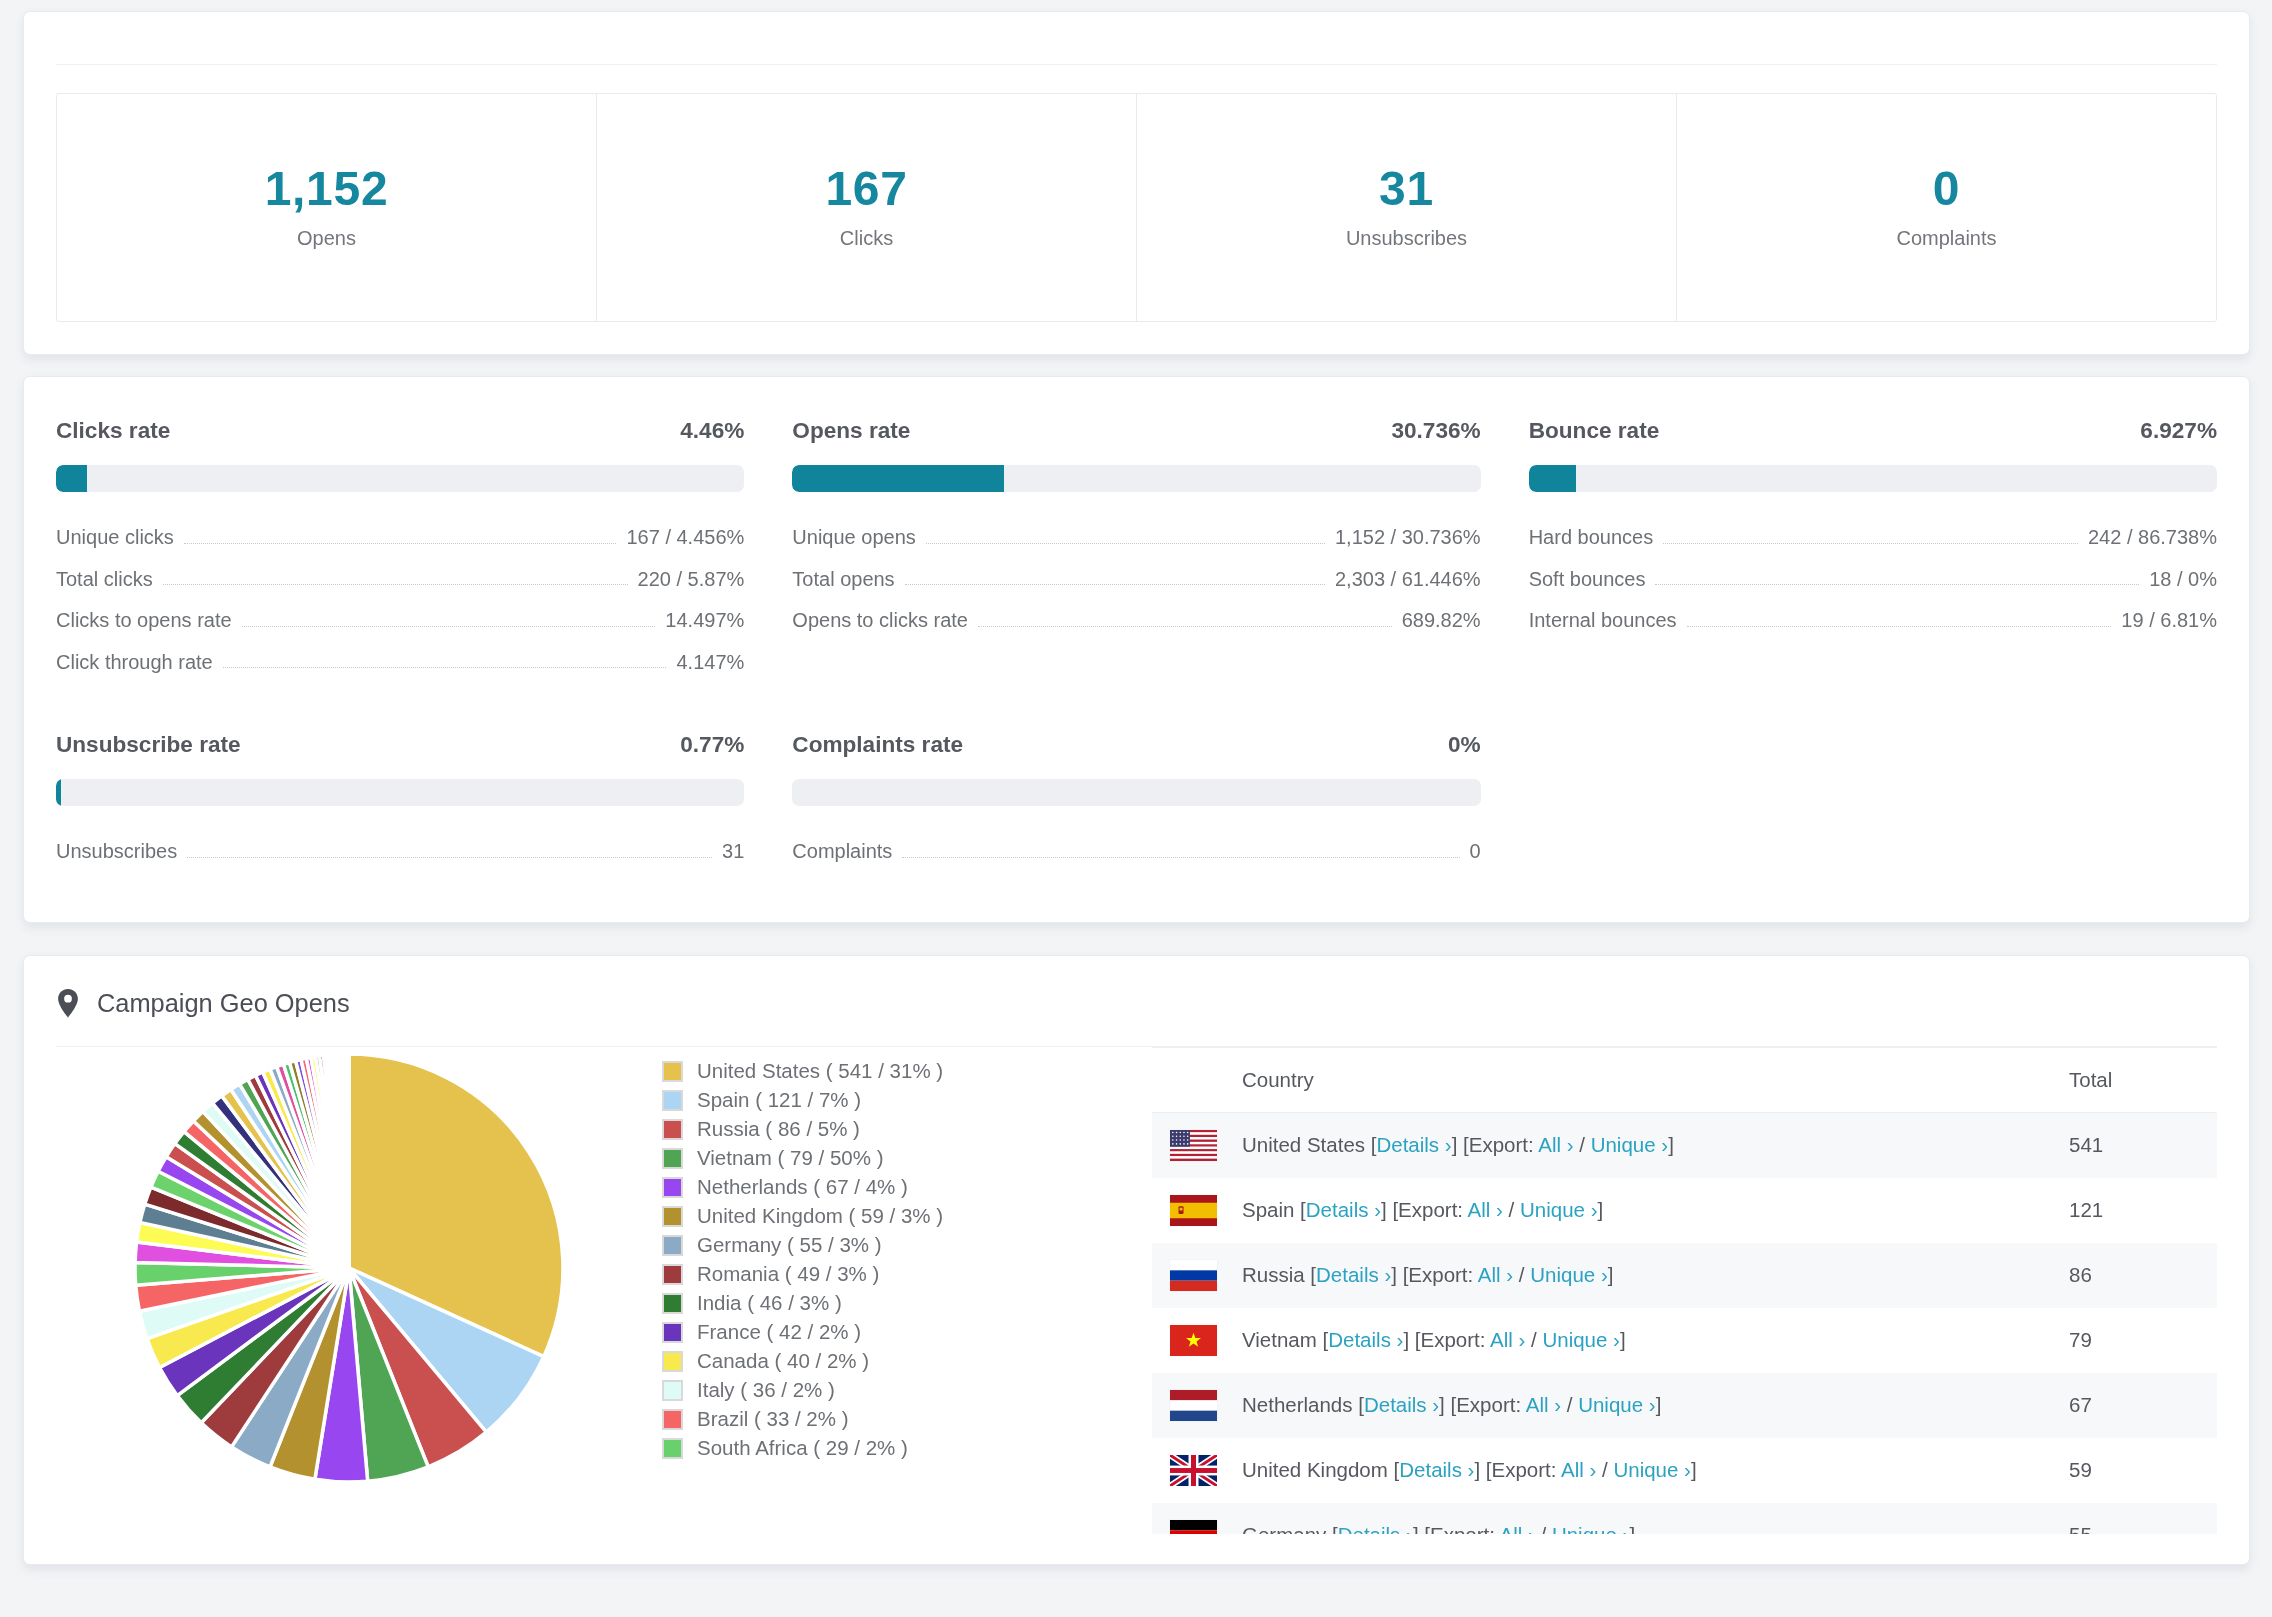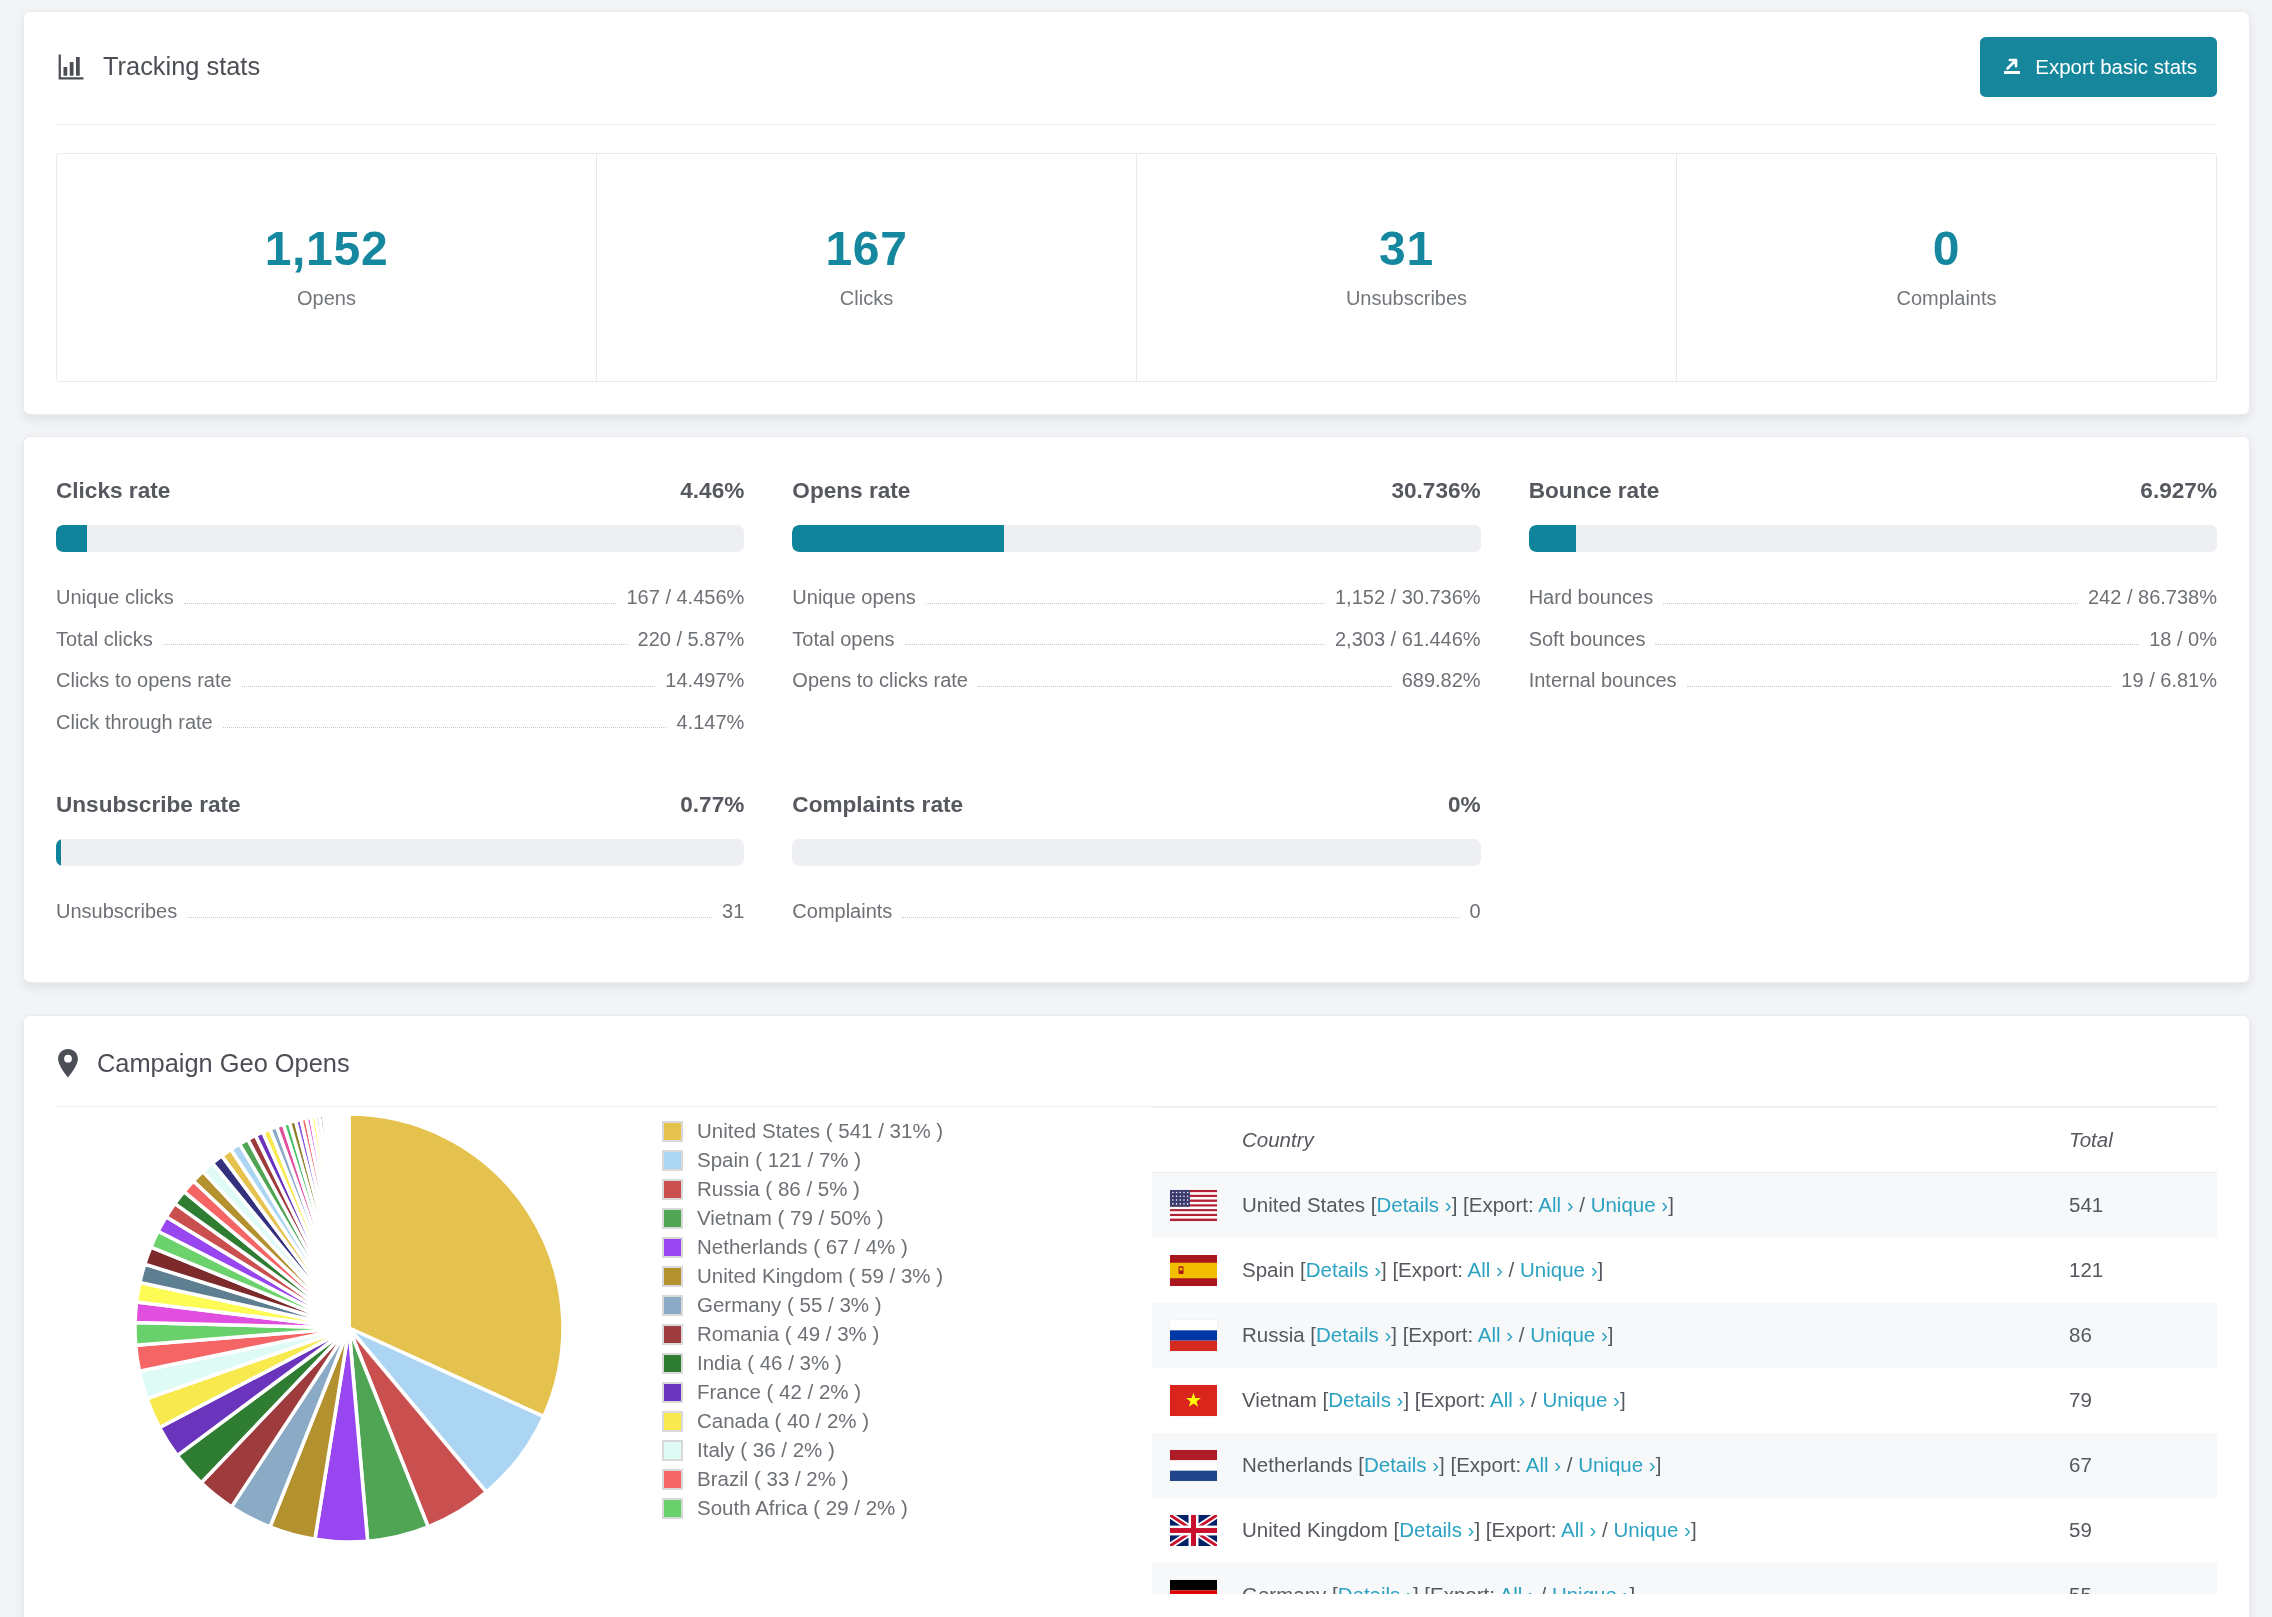--- a/index.html
+++ b/index.html
@@ -42,55 +42,33 @@
   .geo-content { display: flex; margin-top: 0; }
   .pie-wrap { flex: 0 0 551px; }
   svg.pie { display: block; margin: -4.2px 0 0 67px; }
   .legend { flex: 0 0 545px; padding-left: 55px; margin-top: 10px; }
   .legend-item { display: flex; align-items: center; gap: 14px; height: 29px; font-size: 20.5px; color: #6d7176; }
   .swatch { width: 21px; height: 21px; border: 2.1px solid #d9d9d9; flex: 0 0 auto; }
 
   .table-clip { flex: 1; height: 487px; overflow: hidden; }
   table.geo-table { width: 100%; border-collapse: collapse; table-layout: fixed; font-size: 20.5px; color: #55585e; }
   .geo-table th { font-weight: normal; text-align: left; padding: 20px 0; font-size: 20.5px; color: #55585e;
-                  border-top: 1.4px solid #eceef1; border-bottom: 1.4px solid #eceef1; font-style: italic; }
+                  border-top: 1.4px solid #eceef1; border-bottom: 1.4px solid #eceef1; }
   .geo-table th.col-country { padding-left: 90px; }
   .geo-table col.c-total { width: 148px; }
   .geo-table tbody tr:nth-child(odd) { background: #f7f8f9; }
   .geo-table td { padding: 17px 0; vertical-align: middle; }
   .cc { display: flex; align-items: center; gap: 25.4px; padding-left: 17.6px; }
   .flag { width: 47px; height: 31px; flex: 0 0 auto; display: block; box-shadow: 0 0 0.7px rgba(0,0,0,.25); }
   a.tlink { color: #2ba2c2; text-decoration: none; cursor: pointer; }
 </style>
 </head>
 <body>
 
 <section class="card" id="card-tracking">
-  <div class="card-header">
-    <div class="card-title">
-      <span class="title-icon">
-        <svg width="30" height="30" viewBox="0 0 24 24">
-          <path d="M3 2 v19 h19" fill="none" stroke="#4b4e54" stroke-width="1.8"></path>
-          <rect x="6" y="12" width="3" height="7" fill="#4b4e54"></rect>
-          <rect x="11" y="8" width="3" height="11" fill="#4b4e54"></rect>
-          <rect x="16" y="4" width="3" height="15" fill="#4b4e54"></rect>
-        </svg>
-      </span>
-      <span>Tracking stats</span>
-    </div>
-    <button class="btn-export">
-      <span>
-        <svg width="24" height="24" viewBox="0 0 24 24">
-          <path d="M4 19 h16 v3 H4 z" fill="#fff"></path>
-          <path d="M7.5 16.5 L16 8 M16 8 h-6.2 M16 8 v6.2" fill="none" stroke="#fff" stroke-width="2.6" stroke-linecap="round"></path>
-        </svg>
-      </span>
-      <span>Export basic stats</span>
-    </button>
-  </div>
   <hr class="header-divider">
   <div class="stats-row" id="stats-row">
   <div class="stat-cell">
     <div class="stat-value">1,152</div>
     <div class="stat-label">Opens</div>
   </div>
   <div class="stat-cell">
     <div class="stat-value">167</div>
     <div class="stat-label">Clicks</div>
   </div>

